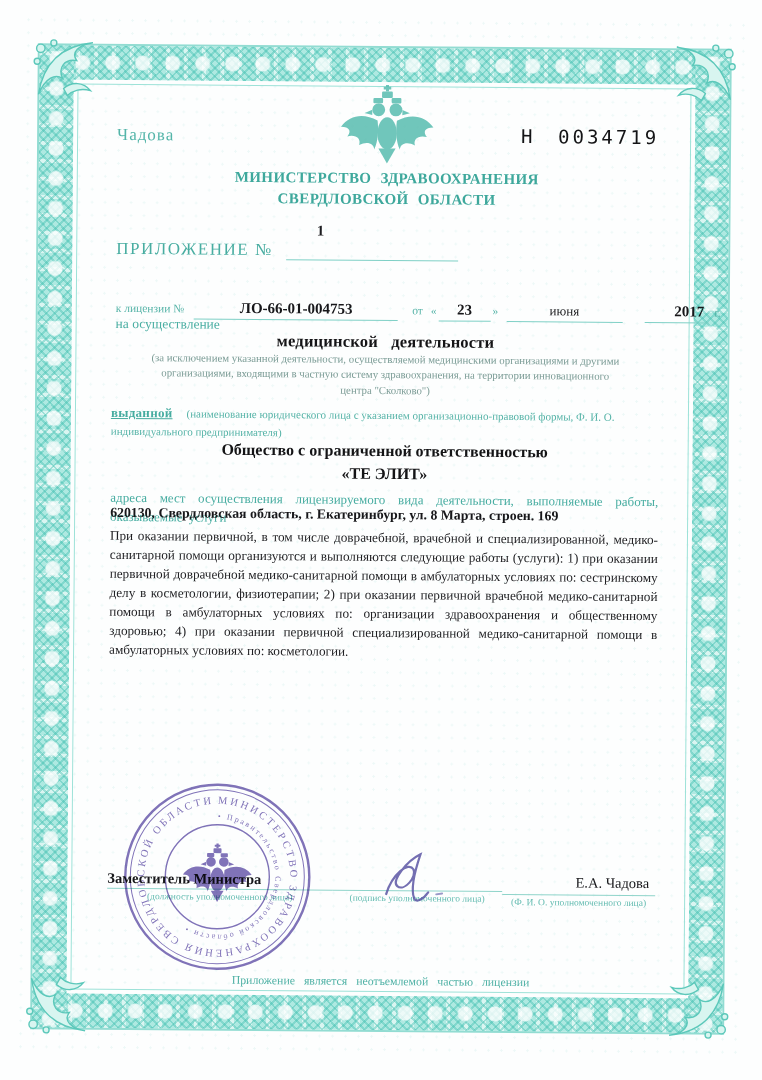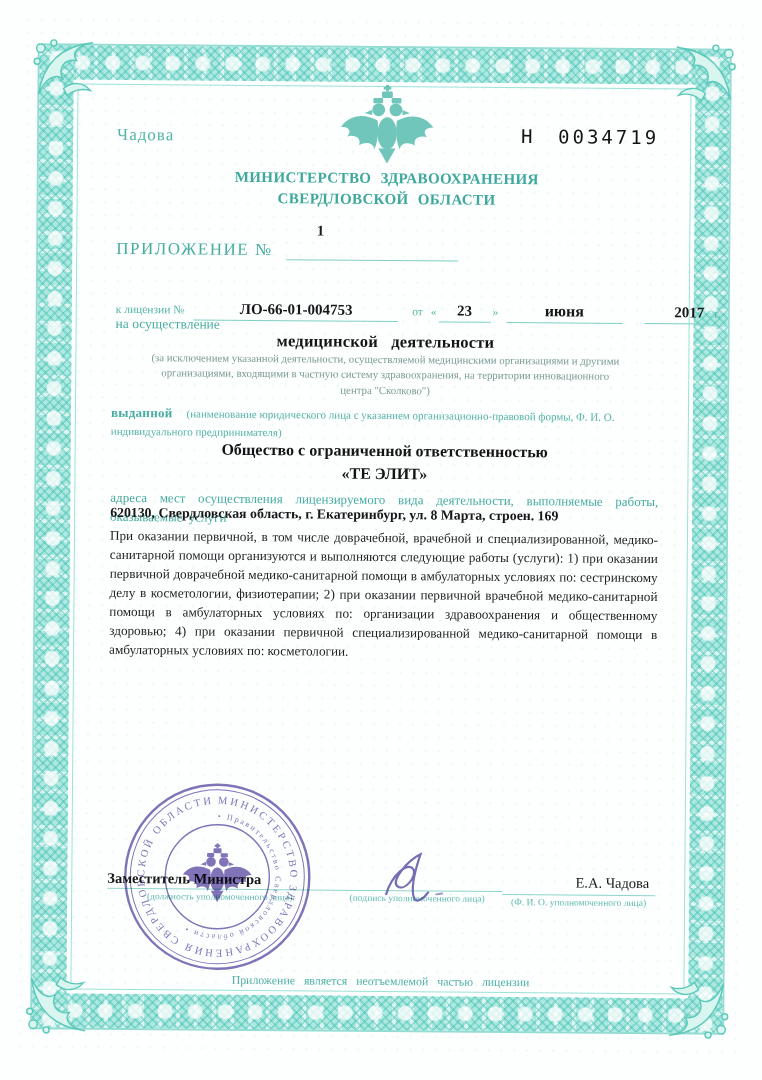--- a/index.html
+++ b/index.html
@@ -55,21 +55,21 @@
   .appendix-label{font-size:17px;letter-spacing:1.5px;color:#48ada1;}
   .appendix-line{position:relative;width:172px;margin-left:14px;border-bottom:1.5px solid #7fd0c6;height:20px;}
   .appendix-num{position:absolute;left:30px;top:-17px;font-weight:bold;font-size:15px;color:#1d1d20;}
   .license-row{top:162px;display:flex;align-items:baseline;padding-left:4px;font-size:11.5px;}
   .lic-label{color:#55b3a7;white-space:nowrap;text-align:right;}
   .lic-val{border-bottom:1.2px solid #7fd0c6;text-align:center;font-weight:bold;font-size:15px;color:#17171a;padding:0 4px 2px 4px;margin-top:21px;}
   .osu{top:200px;font-size:13.5px;color:#4aaea2;padding-left:4px;}
   .doc-title{top:214px;text-align:center;font-weight:bold;font-size:16.5px;color:#141416;word-spacing:9px;letter-spacing:.2px;}
   .doc-note{top:234px;left:7%;right:7%;text-align:center;font-size:10.8px;line-height:1.42;color:#7c9c96;}
   .vydan{top:287px;font-size:11px;line-height:1.5;color:#55b3a7;}
-  .vydan b{font-size:13px;letter-spacing:.3px;margin-right:14px;color:#46aca0;}
+  .vydan b{font-size:13px;letter-spacing:.3px;margin-right:14px;color:#46aca0;text-decoration:underline;}
   .org{top:321px;text-align:center;font-weight:bold;font-size:16px;line-height:23px;color:#141416;}
   .addr{top:372px;}
   .addr-label{font-size:13px;line-height:19px;color:#46aca0;text-align:justify;word-spacing:3px;}
   .addr-value{position:absolute;top:17px;left:0;font-weight:bold;font-size:13.8px;color:#17171a;}
   .works{top:410px;font-size:13.2px;line-height:1.44;text-align:justify;color:#1f1f22;}
   .sig-row{top:740px;display:flex;}
   .sig-col{display:flex;flex-direction:column;}
   .sig-col.c1{width:225px;}
   .sig-col.c2{width:170px;position:relative;}
   .sig-col.c3{width:153px;}
@@ -159,21 +159,21 @@
       </span>
     </div>
 
     <div class="abs license-row">
       <span class="lic-label">к лицензии №</span>
       <span class="lic-val" style="min-width:196px;margin:0 14px 0 10px;">ЛО-66-01-004753</span>
       <span class="lic-label">от</span>
       <span class="lic-label" style="margin:0 2px 0 8px;">«</span>
       <span class="lic-val" style="min-width:44px;">23</span>
       <span class="lic-label" style="margin:0 8px 0 2px;">»</span>
-      <span class="lic-val" style="min-width:108px;font-weight:bold;font-size:16px;">июня</span>
+      <span class="lic-val" style="min-width:108px;font-weight:normal;font-size:13px;">июня</span>
       <span class="lic-val" style="min-width:56px;margin-left:22px;text-align:right;">2017</span>
       <span class="lic-label" style="margin-left:6px;">г.</span>
     </div>
 
     <div class="abs osu">на осуществление</div>
 
     <div class="abs doc-title">медицинской  деятельности</div>
 
     <div class="abs doc-note">(за исключением указанной деятельности, осуществляемой медицинскими организациями и другими организациями, входящими в частную систему здравоохранения, на территории инновационного центра "Сколково")</div>
 

